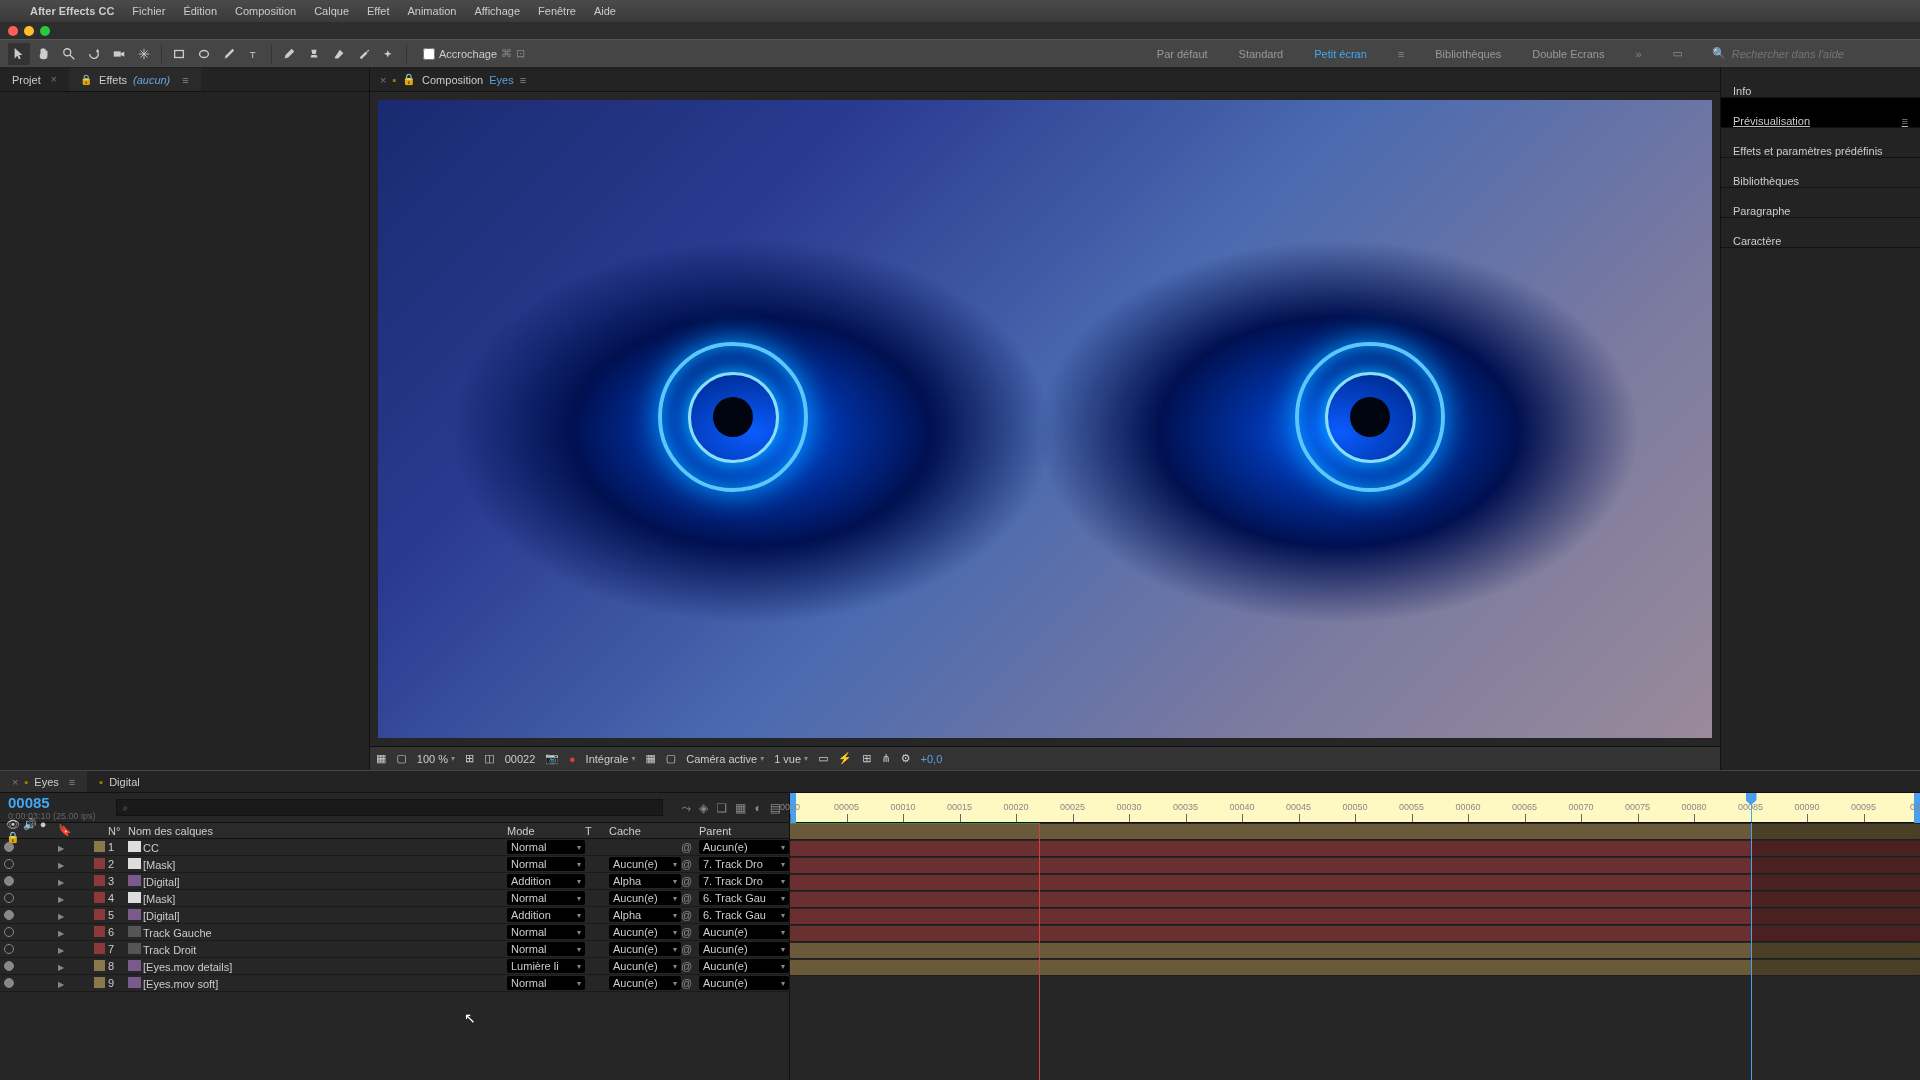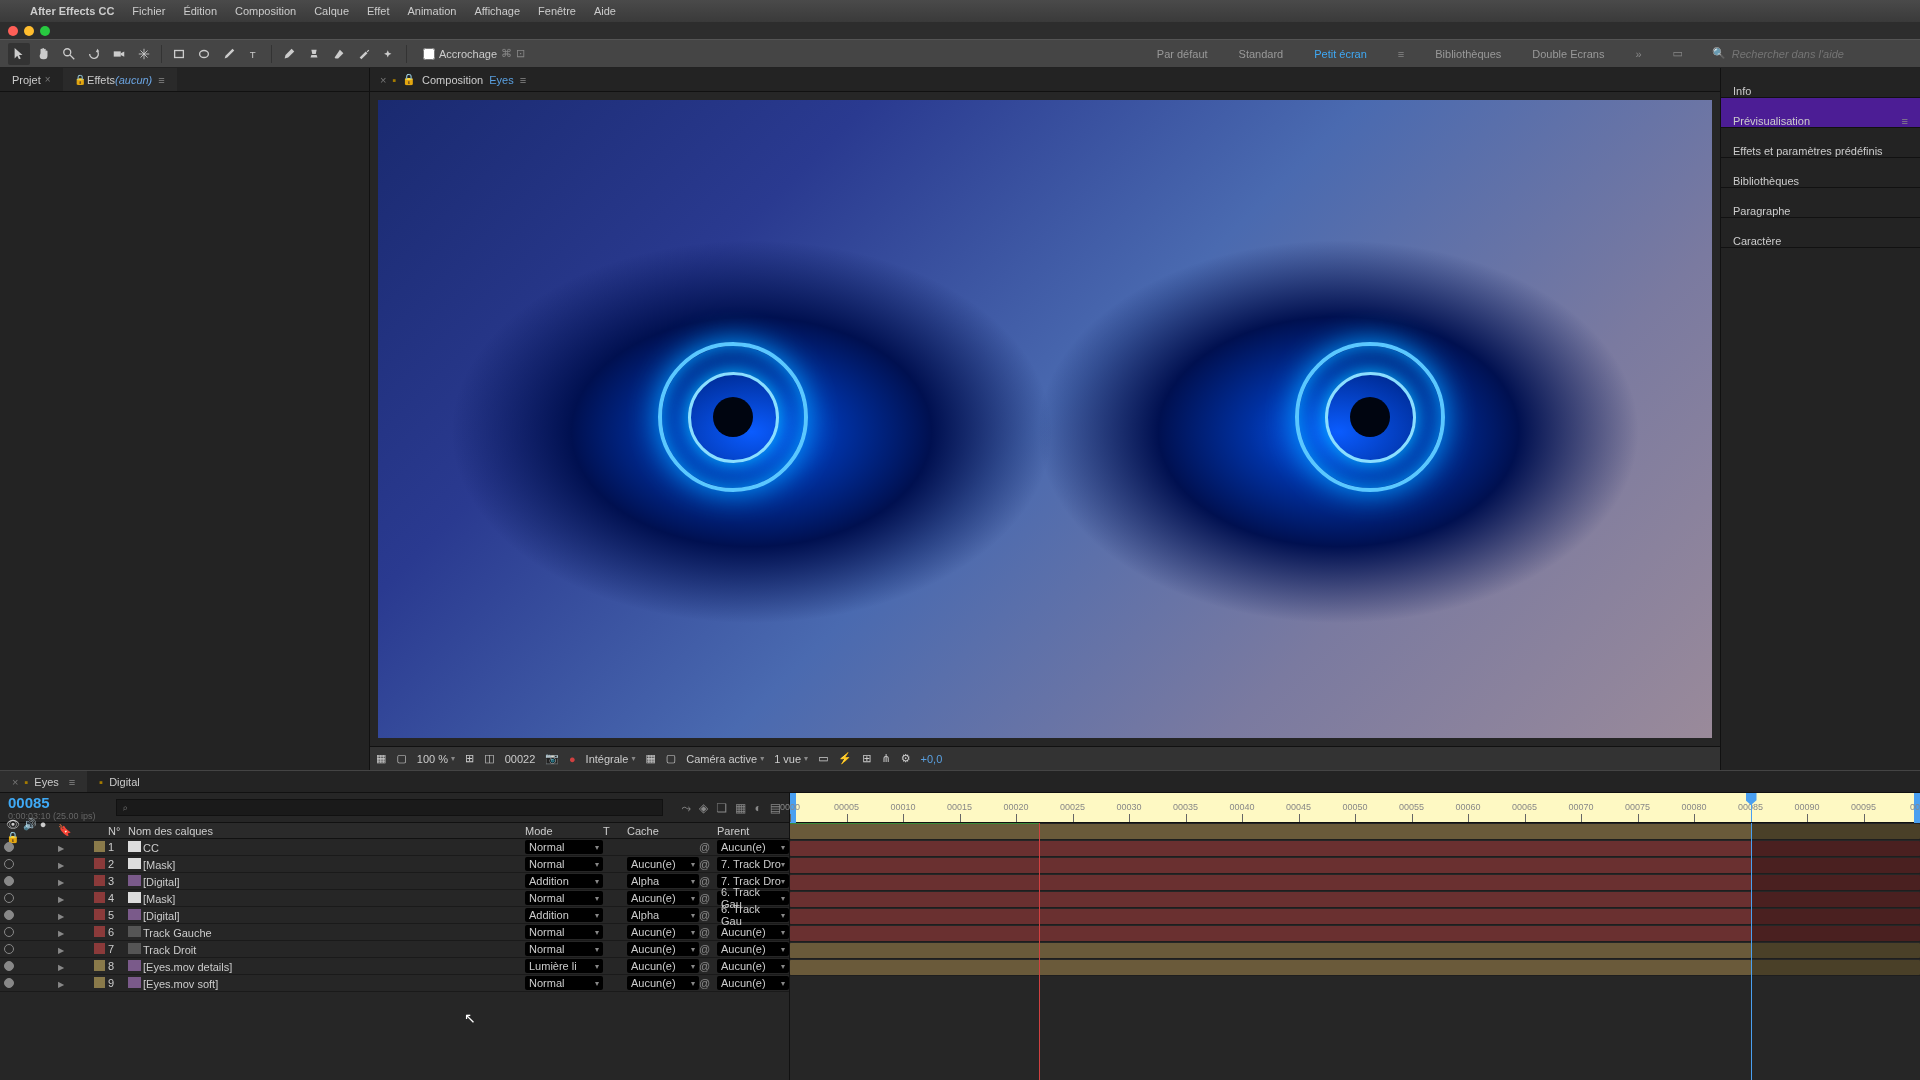--- a/index.html
+++ b/index.html
@@ -28,21 +28,21 @@
 .tb-spacer { flex:1; }
 .ws { padding:0 14px; font-size:11px; color:#999;}
 .ws.active { color:#3fa9f5;}
 .search-box { display:flex; align-items:center; gap:6px; margin-left:12px; width:200px;}
 .search-box input { background:transparent; border:none; color:#ccc; font-size:11px; font-style:italic; width:160px; outline:none;}
 
 
 .main { display:flex; height:702px; }
 .left-panel { width:370px; background:#232323; display:flex; flex-direction:column; border-right:1px solid #111;}
 .panel-tabs { height:24px; display:flex; align-items:center; background:#232323; border-bottom:1px solid #111; }
-.ptab { padding:0 12px; height:100%; display:flex; align-items:center; font-size:11px; color:#bbb;}
+.ptab { padding:0 12px; height:100%; display:flex; align-items:center; gap:6px; font-size:11px; color:#bbb;}
 .ptab .x { color:#777; font-size:10px; margin-left:4px;}
 .ptab .lock{color:#888;font-size:10px;}
 .ptab.active { background:#2a2a2a; }
 .ptab em{color:#6aa3e0;font-style:italic;}
 .panel-body { flex:1; background:#232323; }
 
 .center-panel { flex:1; background:#232323; display:flex; flex-direction:column;}
 .comp-tabs { height:24px; display:flex; align-items:center; background:#232323; border-bottom:1px solid #111;}
 .ctab { padding:0 10px; height:100%; display:flex; align-items:center; gap:6px; font-size:11px;}
 .ctab .x{color:#777;}
@@ -59,21 +59,21 @@
 .ring::after{content:"";position:absolute;inset:18%;border-radius:50%;border:3px solid #8adfff;box-shadow:0 0 20px #00c0ff;}
 .pupil{position:absolute;width:40px;height:40px;background:#000510;border-radius:50%;left:50%;top:50%;transform:translate(-50%,-50%);}
 
 .viewer-controls { height:24px; background:#333; display:flex; align-items:center; padding:0 6px; gap:10px; font-size:10px; color:#bbb; border-top:1px solid #111;}
 .vc { display:flex; align-items:center; gap:3px;}
 .vc .dd{color:#888;font-size:8px;}
 .vc.blue{color:#5aa0e0;}
 
 .right-panel { width:200px; background:#232323; display:flex; flex-direction:column; border-left:1px solid #111;}
 .rp-sec { height:30px; display:flex; align-items:flex-end; padding:0 12px; border-bottom:1px solid #111; font-size:11px; color:#bbb; justify-content:space-between;}
-.rp-sec.active{background:#4c1d95;}
+.rp-sec.active{background:#000000;text-decoration:underline;}
 
 
 .timeline { height:346px; background:#232323; display:flex; flex-direction:column; border-top:1px solid #444;}
 .tl-tabs { height:22px; display:flex; align-items:center; background:#232323; border-bottom:1px solid #111;}
 .tltab { padding:0 12px; height:100%; display:flex; align-items:center; gap:6px; font-size:11px;}
 .tltab.active { background:#2e2e2e;}
 .tltab .x{color:#777;}
 
 .tl-main { flex:1; display:flex; }
 .tl-left { width:790px; background:#262626; display:flex; flex-direction:column; border-right:1px solid #111;}
@@ -89,21 +89,21 @@
 .col-vis{width:58px;padding-left:6px;}
 .col-twirl{width:18px;}
 .col-idx{width:18px;}
 .col-lbl{width:14px;}
 .col-num{width:16px;}
 .col-name{flex:1;padding-left:4px;}
 .col-mode{width:78px;}
 .col-t{width:24px;}
 .col-cache{width:72px;}
 .col-pick{width:18px;}
-.col-parent{width:72px;}
+.col-parent{width:90px;}
 
 .layer-rows { flex:1; overflow:hidden;}
 .lrow { height:17px; display:flex; align-items:center; font-size:10px; border-bottom:1px solid #1a1a1a;}
 .lrow .col-vis{display:flex;gap:3px;padding-left:4px;}
 .eye{width:10px;height:10px;border:1px solid #888;border-radius:50%;display:inline-block;}
 .eye.on{background:#888;}
 .twirl{color:#888;font-size:8px;}
 .label-sq{width:11px;height:11px;display:inline-block;}
 .label-red{background:#8b3a3a;}
 .label-sand{background:#8a7a4a;}

